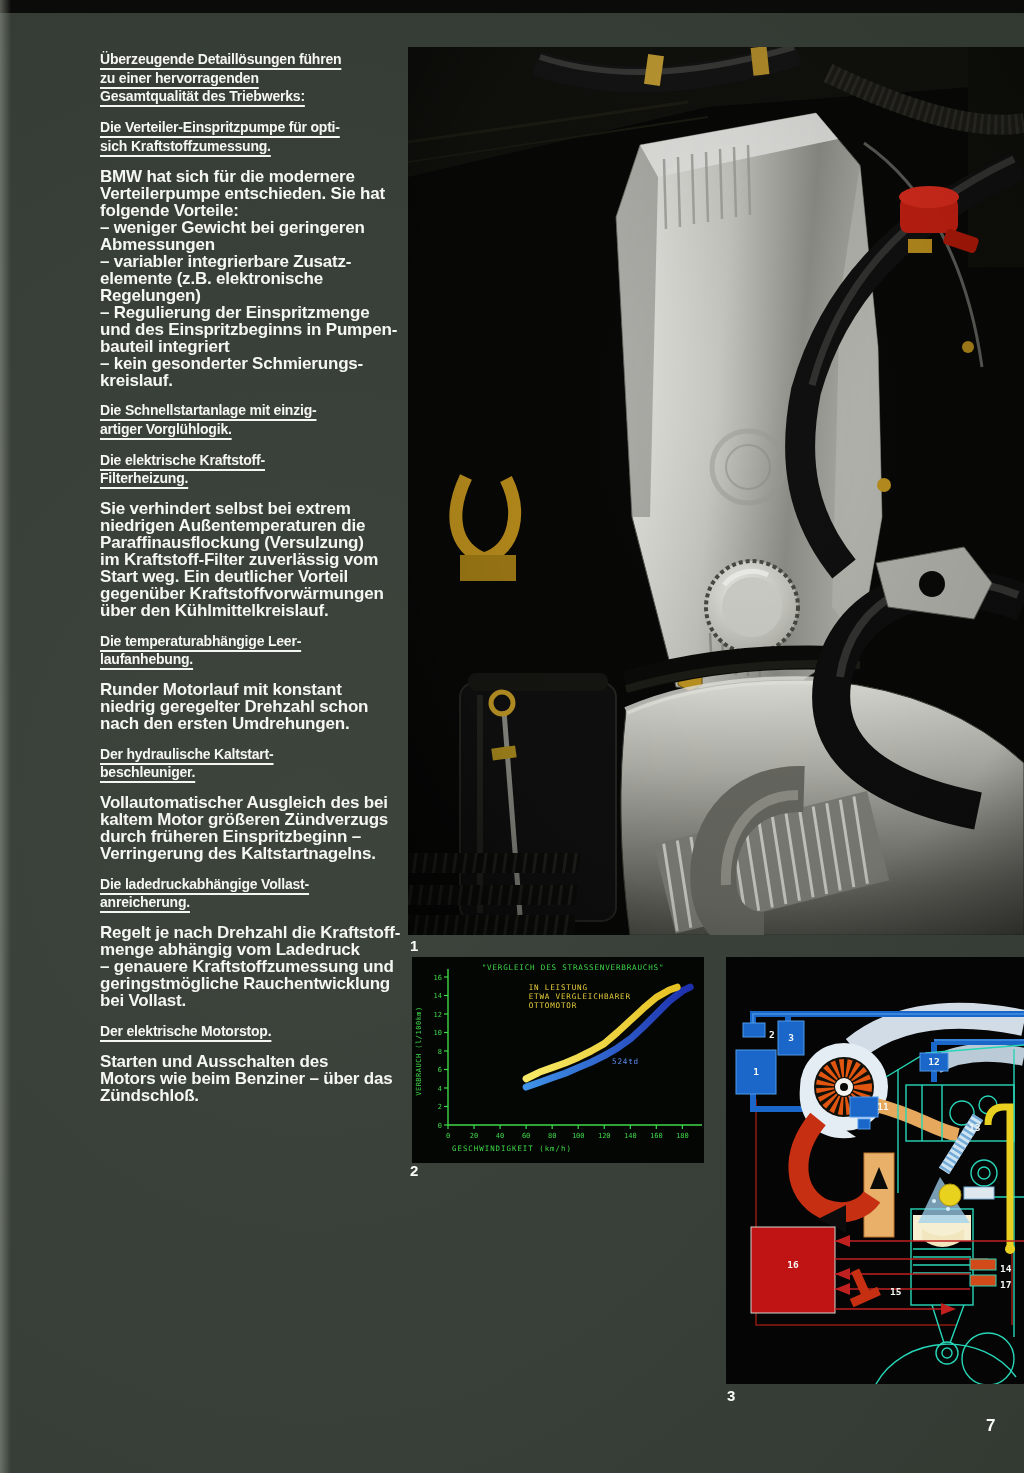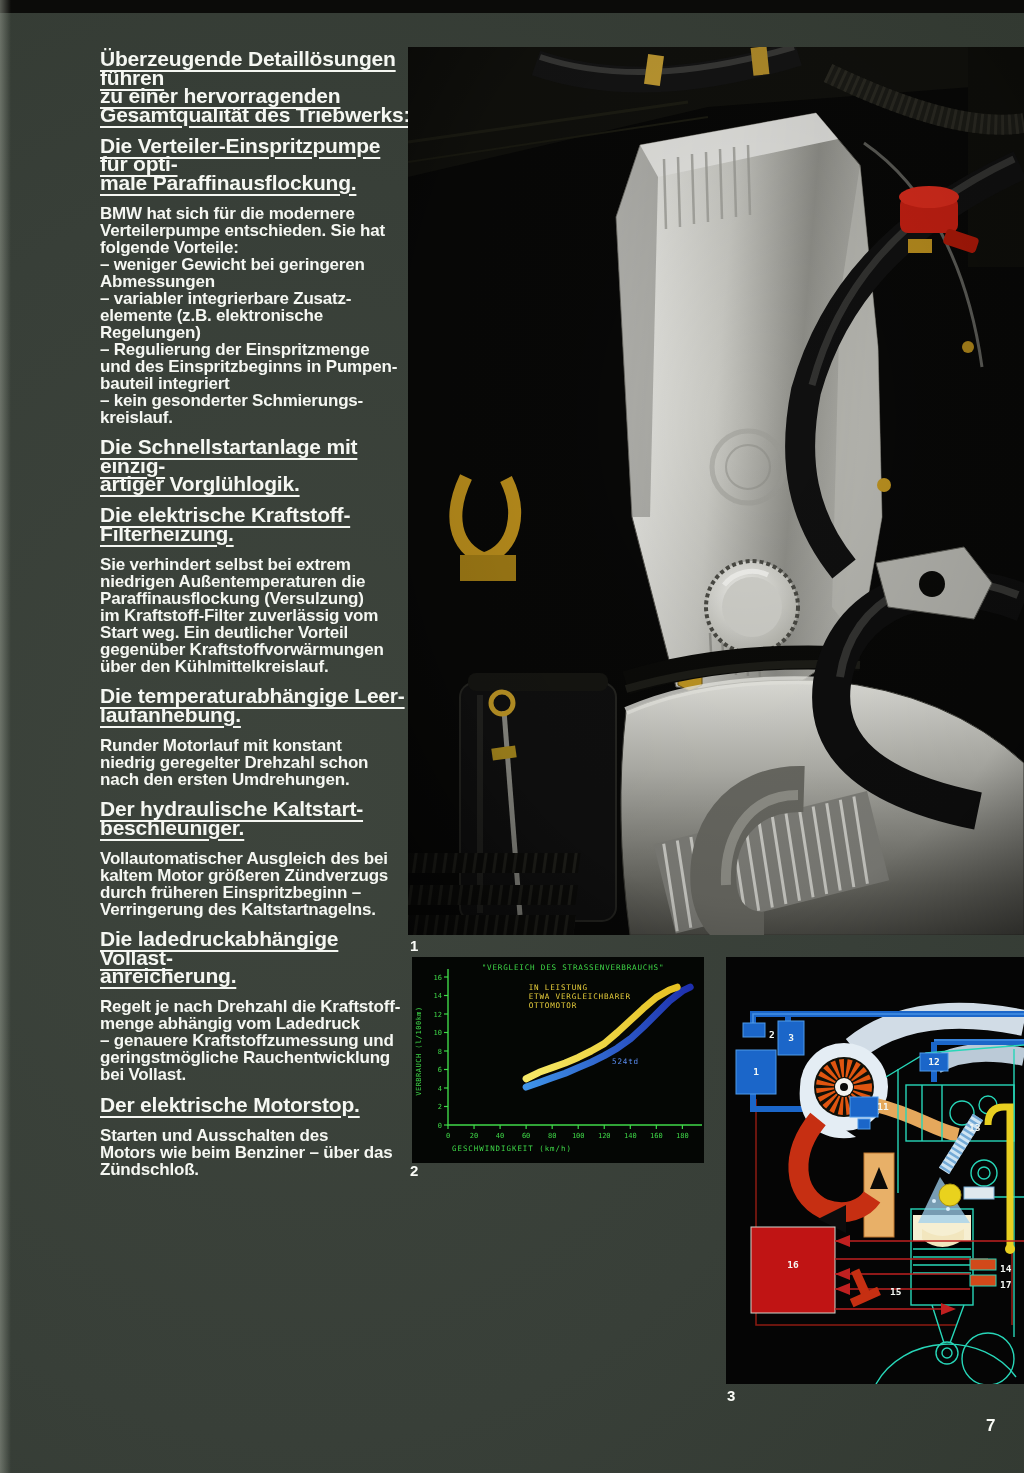--- a/index.html
+++ b/index.html
@@ -6,21 +6,21 @@
   .page{
     position:relative;width:1024px;height:1473px;overflow:hidden;
     background:radial-gradient(ellipse at 30% 55%, #3d443c 0%, #383f38 55%, #323931 100%);
     font-family:"Liberation Sans","DejaVu Sans",sans-serif;
   }
   .top-band{position:absolute;left:0;top:0;width:100%;height:13px;background:#0b0b09;}
   .left-edge{position:absolute;left:0;top:0;width:11px;height:100%;
     background:linear-gradient(90deg,rgba(150,156,144,.55),rgba(57,64,56,0));}
   .article{position:absolute;left:100px;top:50px;width:312px;color:#f5f7f2;}
   .article .heading{
-    font-size:21px;line-height:18.5px;font-weight:bold;letter-spacing:-0.2px;
+    font-size:14px;line-height:18.5px;font-weight:bold;letter-spacing:-0.2px;
     white-space:pre-line;margin:0 0 12.5px 0;
     text-decoration:underline;text-decoration-thickness:1.8px;text-underline-offset:3.5px;
   }
   .article .body{
     font-size:17px;line-height:17px;font-weight:bold;letter-spacing:-0.2px;
     white-space:pre-line;margin:0 0 12.5px 0;
   }
   .figure{position:absolute;overflow:hidden;background:#050505;}
   #photo-box{left:408px;top:47px;width:616px;height:888px;}
   #chart-box{left:412px;top:957px;width:292px;height:206px;}
@@ -40,21 +40,21 @@
 
 <div class="page">
   <div class="top-band"></div>
   <div class="left-edge"></div>
 
   <div class="article">
       <div class="heading">Überzeugende Detaillösungen führen
 zu einer hervorragenden
 Gesamtqualität des Triebwerks:</div>
       <div class="heading">Die Verteiler-Einspritzpumpe für opti-
-male Paraffinausflockung.</div>
+sich Kraftstoffzumessung.</div>
       <div class="body">BMW hat sich für die modernere
 Verteilerpumpe entschieden. Sie hat
 folgende Vorteile:
 – weniger Gewicht bei geringeren
 Abmessungen
 – variabler integrierbare Zusatz-
 elemente (z.B. elektronische
 Regelungen)
 – Regulierung der Einspritzmenge
 und des Einspritzbeginns in Pumpen-

